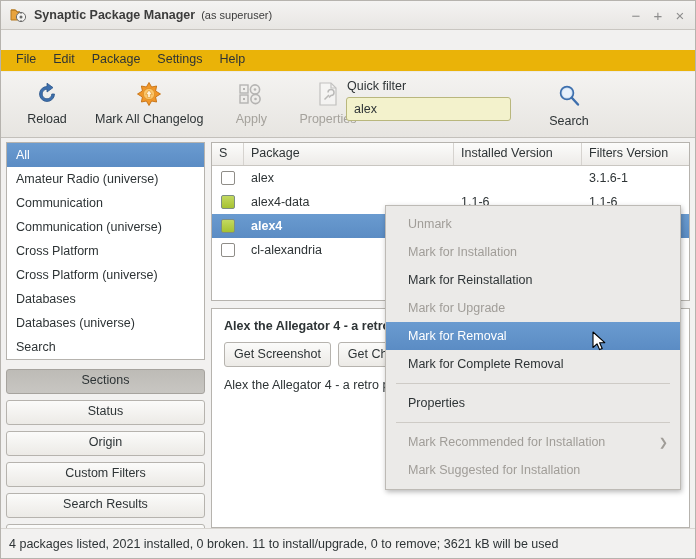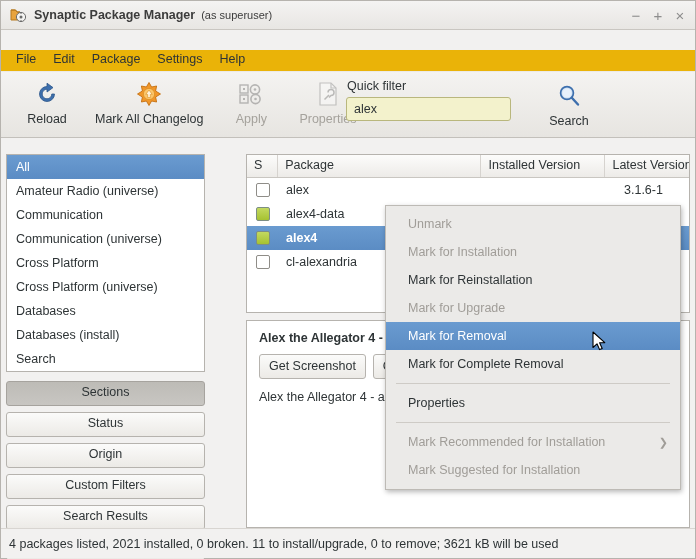--- a/index.html
+++ b/index.html
@@ -157,25 +157,24 @@
   #search-btn {
     position: absolute;
     left: 530px;
     top: 7px;
   }
 
   
   #body-area {
     flex: 1 1 auto;
     display: flex;
-    padding: 16px 5px 0 5px;
+    padding: 4px 5px 0 5px;
     box-sizing: border-box;
     min-height: 0;
     background: #f2f1f0;
-    gap: 35px;
   }
 
   
   #left-pane {
     width: 199px;
     display: flex;
     flex-direction: column;
     flex: 0 0 auto;
     min-height: 0;
   }
@@ -517,42 +516,42 @@
 
     <div id="left-pane">
       <div id="category-list">
         <div class="cat-row selected">All</div>
         <div class="cat-row">Amateur Radio (universe)</div>
         <div class="cat-row">Communication</div>
         <div class="cat-row">Communication (universe)</div>
         <div class="cat-row">Cross Platform</div>
         <div class="cat-row">Cross Platform (universe)</div>
         <div class="cat-row">Databases</div>
-        <div class="cat-row">Databases (install)</div>
+        <div class="cat-row">Databases (universe)</div>
         <div class="cat-row">Search</div>
       </div>
 
       <div id="filter-buttons">
         <div class="filter-btn active">Sections</div>
         <div class="filter-btn">Status</div>
         <div class="filter-btn">Origin</div>
         <div class="filter-btn">Custom Filters</div>
         <div class="filter-btn">Search Results</div>
         <div class="filter-btn">Architecture</div>
       </div>
     </div>
 
     <div id="right-pane">
 
       <div id="pkg-panel">
         <div id="pkg-header">
           <div class="col-head col-s">S</div>
           <div class="col-head col-pkg">Package</div>
           <div class="col-head col-inst">Installed Version</div>
-          <div class="col-head col-latest">Latest Version</div>
+          <div class="col-head col-latest">Filters Version</div>
         </div>
 
         <div class="pkg-row">
           <div class="cell cell-s">
             <span class="cbox"></span>
           </div>
           <div class="cell cell-pkg">alex</div>
           <div class="cell cell-inst"></div>
           <div class="cell cell-latest">3.1.6-1</div>
         </div>

